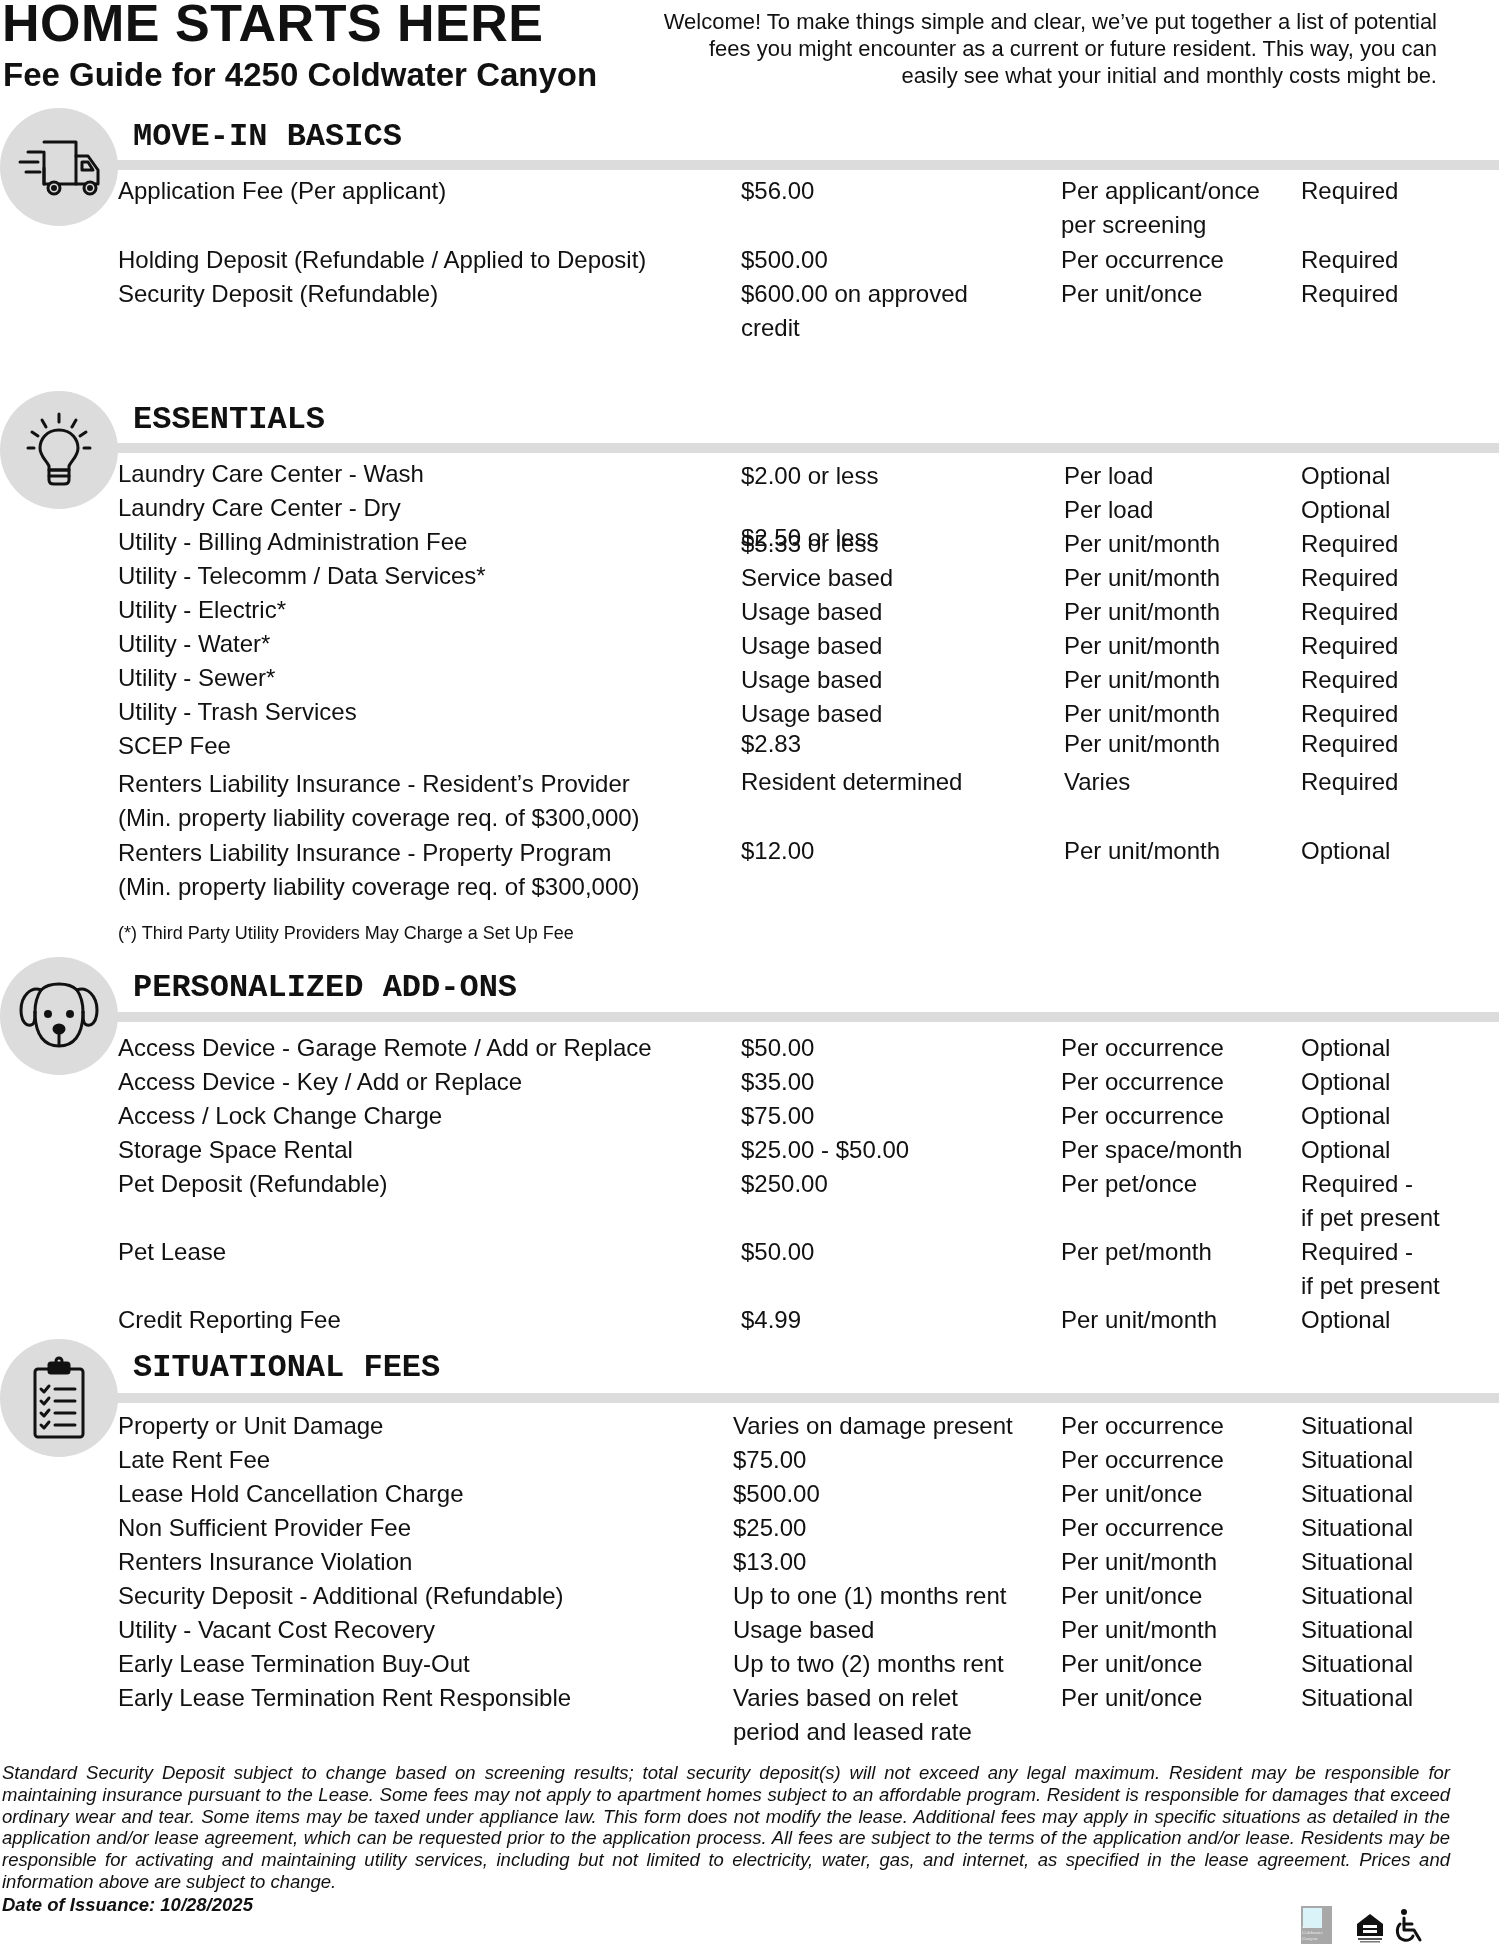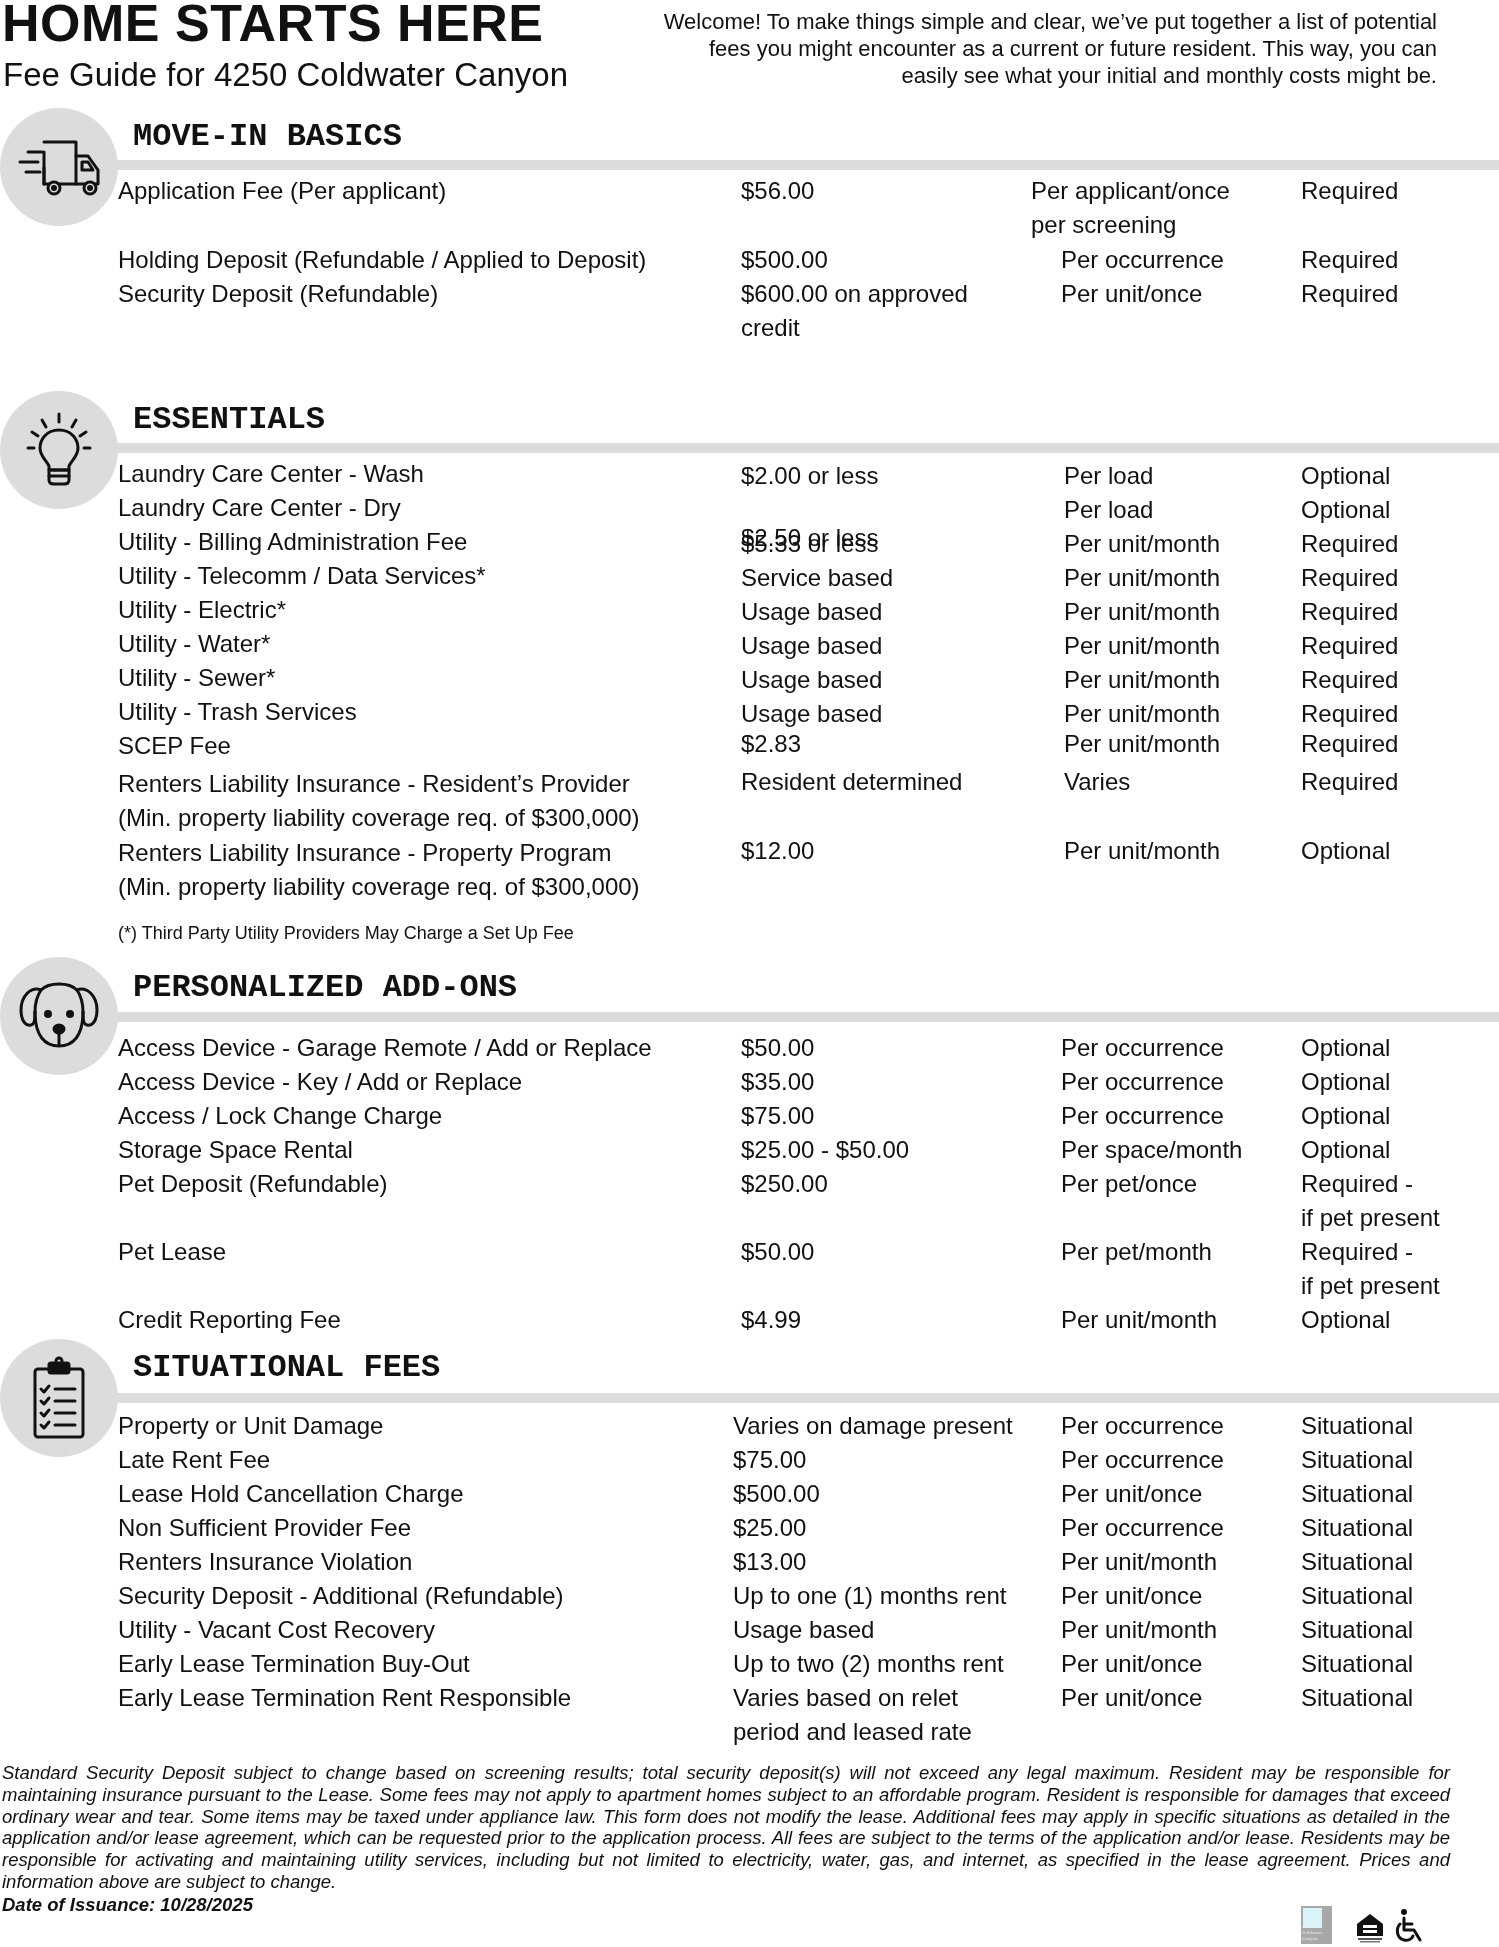--- a/index.html
+++ b/index.html
@@ -1,20 +1,20 @@
 <!DOCTYPE html>
 <html><head>
 <meta charset="utf-8">
 <style>
   html, body { margin: 0; padding: 0; background: #ffffff; }
   body { width: 1499px; height: 1947px; position: relative; overflow: hidden;
          font-family: "Liberation Sans", "DejaVu Sans", sans-serif; color: #111; }
   .abs { position: absolute; }
   .title { left: 2px; top: -6px; font-size: 52px; font-weight: 700; letter-spacing: 0.5px; color: #111; line-height: 58px; white-space: nowrap; }
-  .subtitle { left: 3px; top: 55px; font-size: 33px; font-weight: 400; color: #111; line-height: 40px; white-space: nowrap; }
+  .subtitle { left: 3px; top: 55px; font-size: 33px; font-weight: 700; color: #111; line-height: 40px; white-space: nowrap; }
   .intro { left: 660px; top: 8px; width: 777px; text-align: right; font-size: 22px; line-height: 27px; color: #111; }
 
   .section { position: absolute; left: 0; width: 1499px; }
   .sec-circle { position: absolute; left: 0; width: 118px; height: 118px; border-radius: 50%; background: #dcdcdc; display: flex; align-items: center; justify-content: center; }
   .sec-band { position: absolute; left: 110px; right: 0; height: 10px; background: #dcdcdc; }
   .sec-title { position: absolute; left: 133px; font-size: 32px; font-weight: 700; color: #111; line-height: 38px; white-space: nowrap; font-family: Liberation Mono, monospace; }
 
   .row { position: absolute; left: 0; width: 1499px; font-size: 24px; line-height: 34px; color: #111; }
   .c1 { position: absolute; left: 118px; white-space: nowrap; }
   .c2 { position: absolute; white-space: pre-line; }
@@ -53,21 +53,21 @@
         <circle cx="76" cy="56" r="1.5" fill="#111"></circle>
     </svg>
   </div>
   <div class="sec-band" style="top:52px;"></div>
   <div class="sec-title" style="top:10px;">MOVE-IN BASICS</div>
 </div>
 
 <div class="row" style="top:174px;">
   <span class="c1">Application Fee (Per applicant)</span>
   <span class="c2" style="left:741px;">$56.00</span>
-  <span class="c3" style="left:1031px;">Per applicant/once
+  <span class="c3" style="left:1061px;">Per applicant/once
 per screening</span>
   <span class="c4">Required</span>
 </div>
 <div class="row" style="top:243px;">
   <span class="c1">Holding Deposit (Refundable / Applied to Deposit)</span>
   <span class="c2" style="left:741px;">$500.00</span>
   <span class="c3">Per occurrence</span>
   <span class="c4">Required</span>
 </div>
 <div class="row" style="top:277px;">

